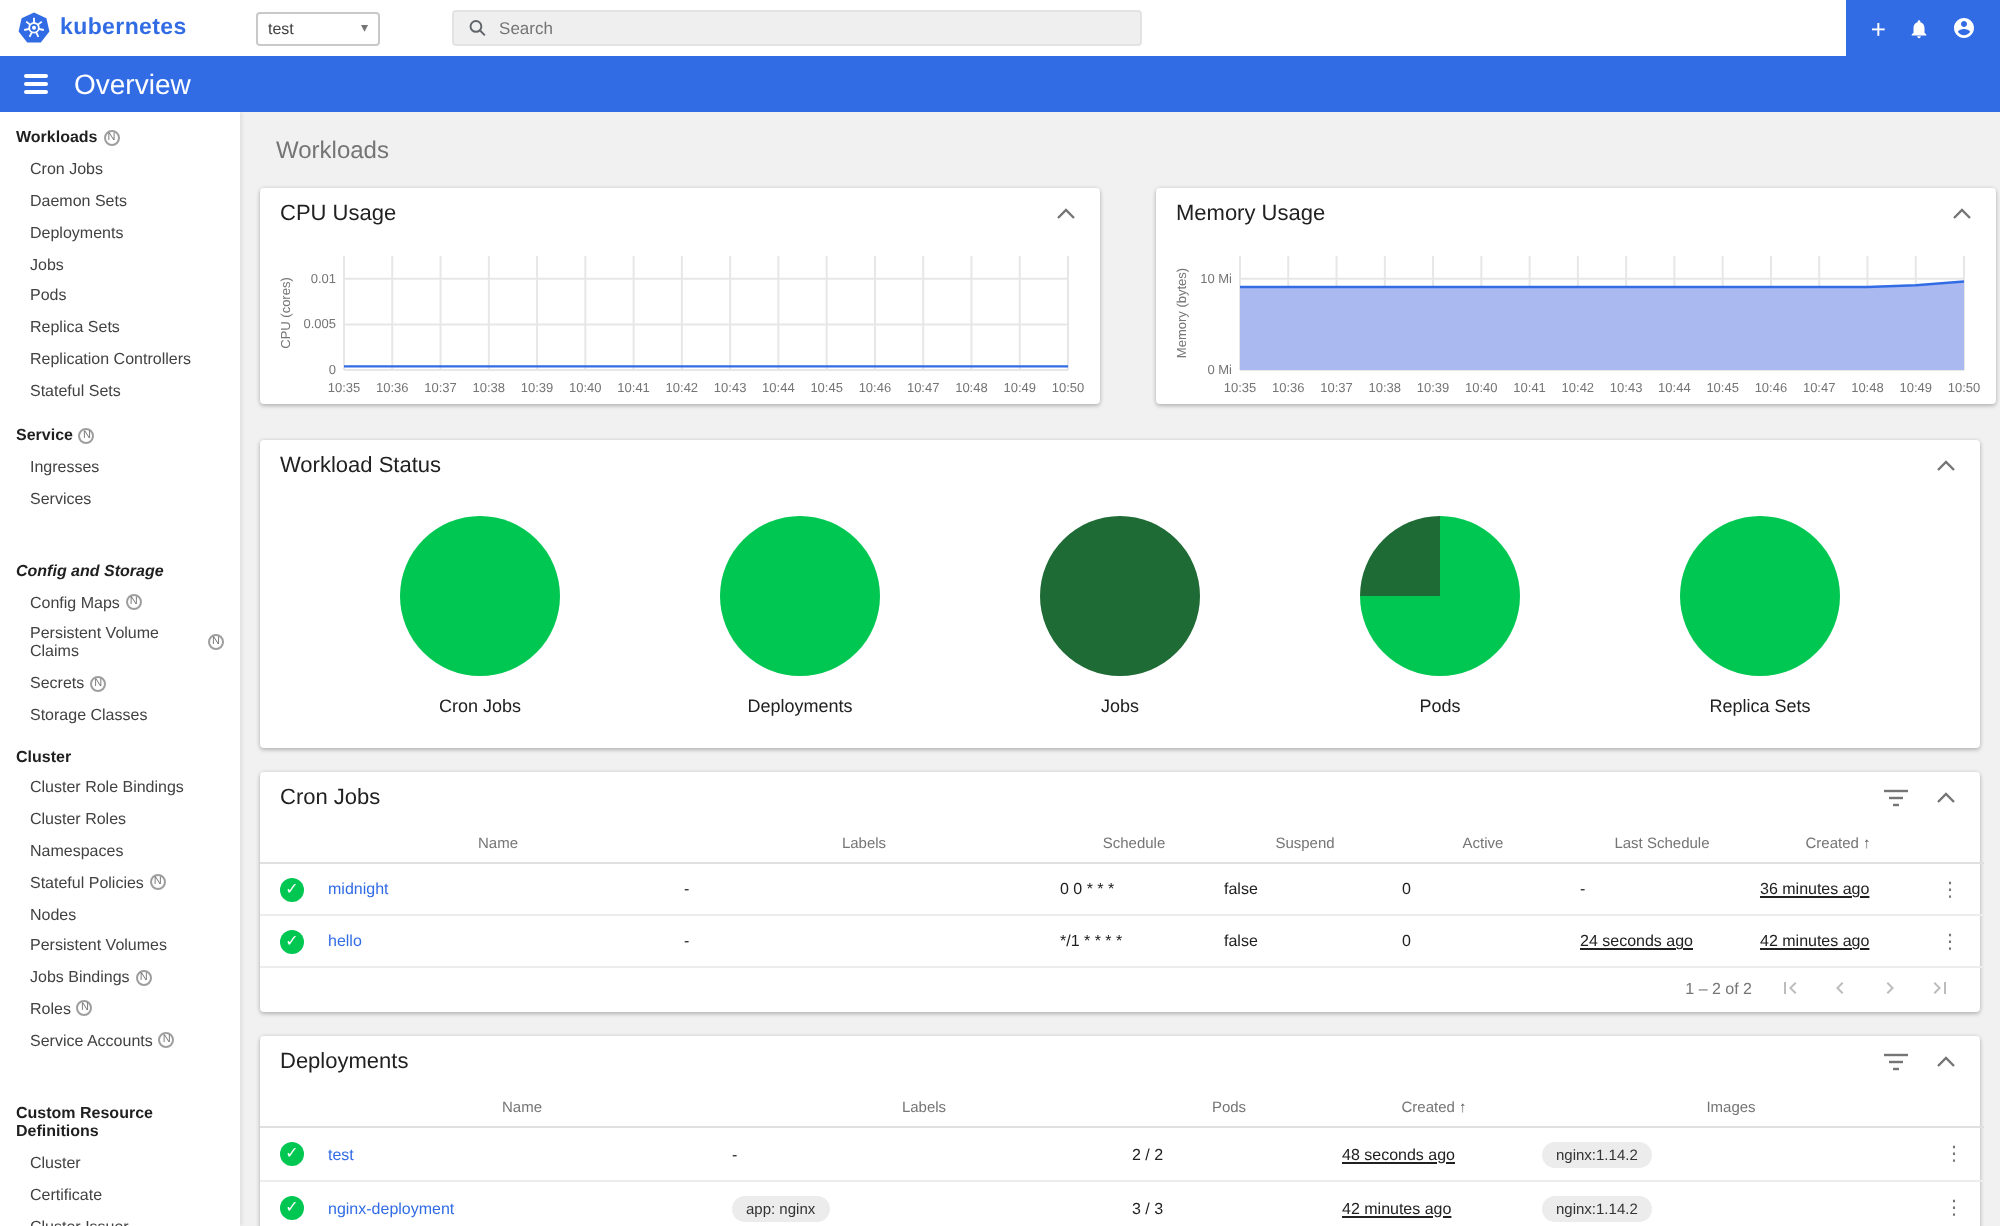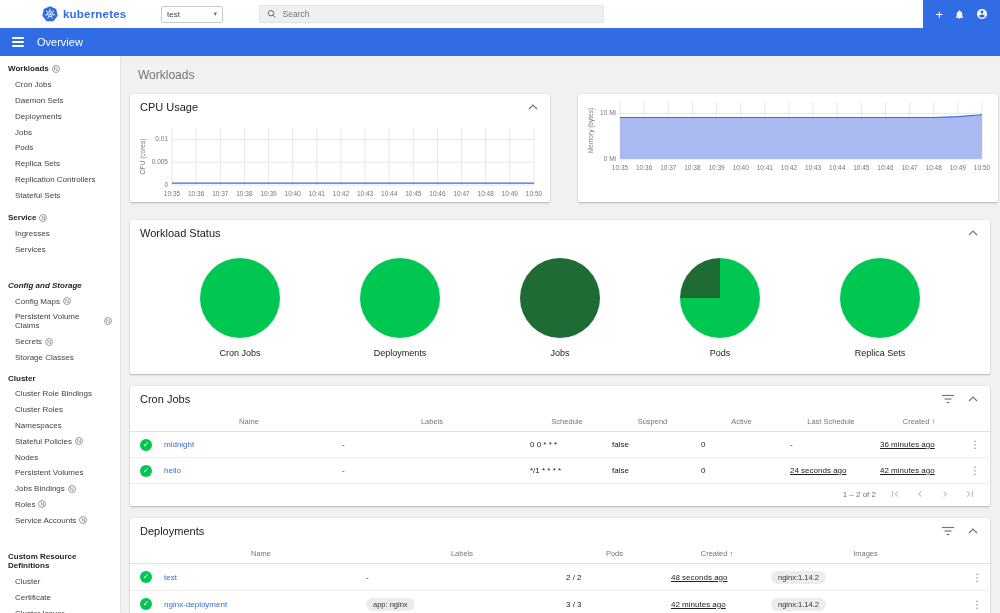--- a/index.html
+++ b/index.html
@@ -1,40 +1,40 @@
 <!DOCTYPE html>
 <html><head>
 <meta charset="utf-8">
 <style>
   *{margin:0;padding:0;box-sizing:border-box;}
   html,body{width:1000px;height:613px;overflow:hidden;background:#fff;
     font-family:"Liberation Sans",sans-serif;}
   .app{display:flex;flex-direction:column;width:1000px;height:613px;}
 
   
-  .topbar{height:28px;display:flex;align-items:center;background:#fff;flex:none;margin-left:33px;}
+  .topbar{height:28px;display:flex;align-items:center;background:#fff;flex:none;}
   .brand{display:flex;align-items:center;gap:5px;padding-left:9px;width:120px;flex:none;cursor:pointer;}
   .brand-name{font-size:11.5px;font-weight:bold;color:#326ce5;letter-spacing:.2px;}
   .ns-select{margin-left:8px;width:62px;height:17px;border:1px solid #c9c9c9;border-radius:2px;
     display:flex;align-items:center;justify-content:space-between;padding:0 5px;font-size:8px;color:#424242;cursor:pointer;}
   .ns-caret{font-size:7px;color:#757575;}
   .search-bar{margin-left:36px;width:345px;height:18px;background:#efefef;border:1px solid #e3e3e3;
     border-radius:2px;display:flex;align-items:center;gap:6px;padding:0 7px;}
   .search-bar input{border:none;outline:none;background:transparent;font-size:8.5px;width:100%;color:#333;
     font-family:"Liberation Sans",sans-serif;}
   .top-actions{margin-left:auto;height:28px;background:#326ce5;display:flex;align-items:center;
     gap:11px;padding:0 12px;flex:none;}
   .top-actions button{background:none;border:none;color:#fff;cursor:pointer;display:flex;align-items:center;padding:0;}
   .plus-btn{font-size:13px;line-height:13px;font-family:"Liberation Sans",sans-serif;}
 
   
   .bluebar{height:28px;background:#326ce5;display:flex;align-items:center;gap:11px;padding-left:10px;flex:none;}
   .hamburger{display:flex;flex-direction:column;gap:2.5px;cursor:pointer;background:none;border:none;padding:2px;}
   .hamburger span{display:block;width:12px;height:1.6px;background:#fff;border-radius:1px;}
-  .bluebar-title{color:#fff;font-size:11px;}
+  .bluebar-title{color:#fff;font-size:14px;}
 
   
   .body{flex:1;display:flex;overflow:hidden;background:#f1f1f1;}
   .sidebar{width:120px;flex:none;background:#fff;box-shadow:1px 0 2px rgba(0,0,0,.08);
     padding:5px 0 4px;overflow:hidden;}
   .sb-item{display:flex;align-items:center;padding:3.4px 8px;font-size:8px;line-height:9px;color:#424242;cursor:pointer;}
   .sb-top{font-weight:bold;color:#1f1f1f;}
   .sb-sub{padding-left:15px;}
   .sb-group-title{display:flex;align-items:center;font-weight:bold;color:#1f1f1f;font-size:8px;line-height:9px;padding:3.4px 8px;}
   .badge-n{width:8px;height:8px;flex:none;border:1px solid #9e9e9e;border-radius:50%;color:#757575;
@@ -302,20 +302,29 @@
                 <text x="325.6" y="76" text-anchor="middle" font-size="6.5" fill="#757575">10:47</text>
                 <text x="349.73333333333335" y="76" text-anchor="middle" font-size="6.5" fill="#757575">10:48</text>
                 <text x="373.8666666666667" y="76" text-anchor="middle" font-size="6.5" fill="#757575">10:49</text>
                 <text x="398" y="76" text-anchor="middle" font-size="6.5" fill="#757575">10:50</text>
                 <text transform="rotate(-90 7 36.5)" x="7" y="38.5" text-anchor="middle" font-size="6.5" fill="#757575">CPU (cores)</text>
                 <polyline points="36,63.176 60.13333333333333,63.176 84.26666666666667,63.176 108.4,63.176 132.53333333333333,63.176 156.66666666666669,63.176 180.8,63.176 204.93333333333334,63.176 229.06666666666666,63.176 253.2,63.176 277.33333333333337,63.176 301.46666666666664,63.176 325.6,63.176 349.73333333333335,63.176 373.8666666666667,63.176 398,63.176" fill="none" stroke="#326ce5" stroke-width="1.2"></polyline>
               </svg></div>
         </section>
 
         <section class="card chart-card">
+          <div class="card-header">
+            <span class="card-title">Memory Usage</span>
+            <span class="hspacer"></span>
+            <button class="icon-btn">
+              <svg width="10" height="6" viewBox="0 0 10 6">
+                <polyline points="1,5 5,1 9,5" fill="none" stroke="#757575" stroke-width="1.2"></polyline>
+              </svg>
+            </button>
+          </div>
           <div class="chart-mount" id="memory-chart"><svg class="chart-svg" width="408" height="78">
                 <line x1="36" y1="8" x2="36" y2="65" stroke="#e7e7e7" stroke-width="1"></line>
                 <line x1="60.13333333333333" y1="8" x2="60.13333333333333" y2="65" stroke="#e7e7e7" stroke-width="1"></line>
                 <line x1="84.26666666666667" y1="8" x2="84.26666666666667" y2="65" stroke="#e7e7e7" stroke-width="1"></line>
                 <line x1="108.4" y1="8" x2="108.4" y2="65" stroke="#e7e7e7" stroke-width="1"></line>
                 <line x1="132.53333333333333" y1="8" x2="132.53333333333333" y2="65" stroke="#e7e7e7" stroke-width="1"></line>
                 <line x1="156.66666666666669" y1="8" x2="156.66666666666669" y2="65" stroke="#e7e7e7" stroke-width="1"></line>
                 <line x1="180.8" y1="8" x2="180.8" y2="65" stroke="#e7e7e7" stroke-width="1"></line>
                 <line x1="204.93333333333334" y1="8" x2="204.93333333333334" y2="65" stroke="#e7e7e7" stroke-width="1"></line>
                 <line x1="229.06666666666666" y1="8" x2="229.06666666666666" y2="65" stroke="#e7e7e7" stroke-width="1"></line>

